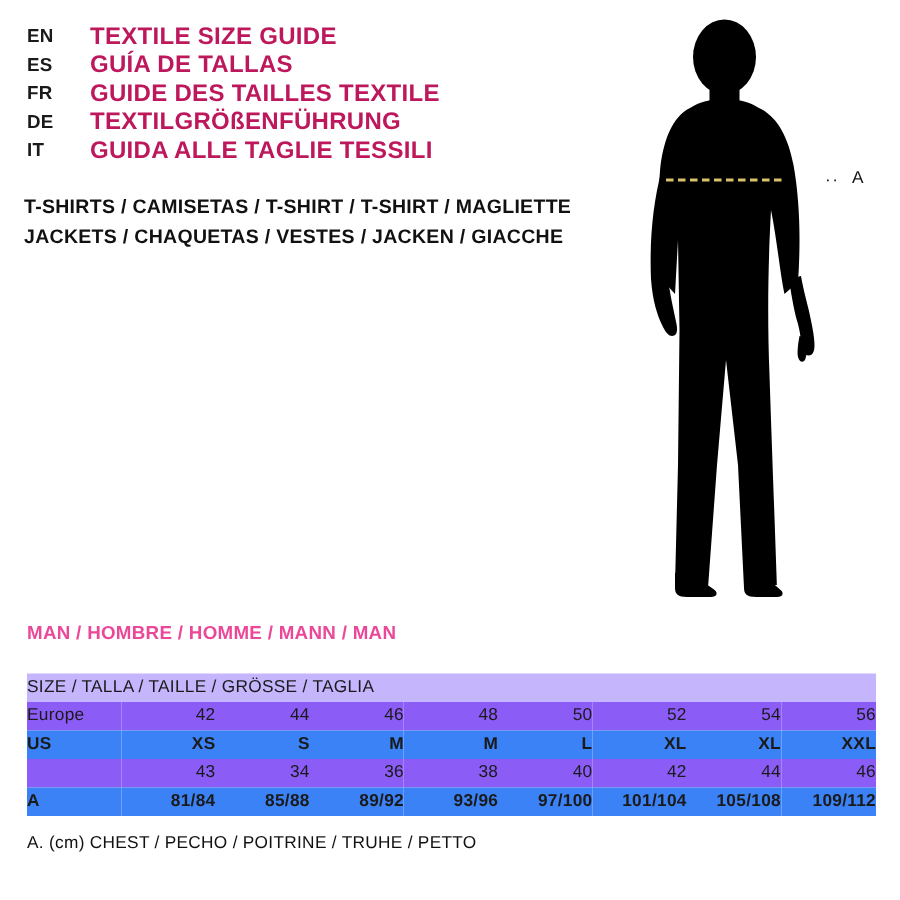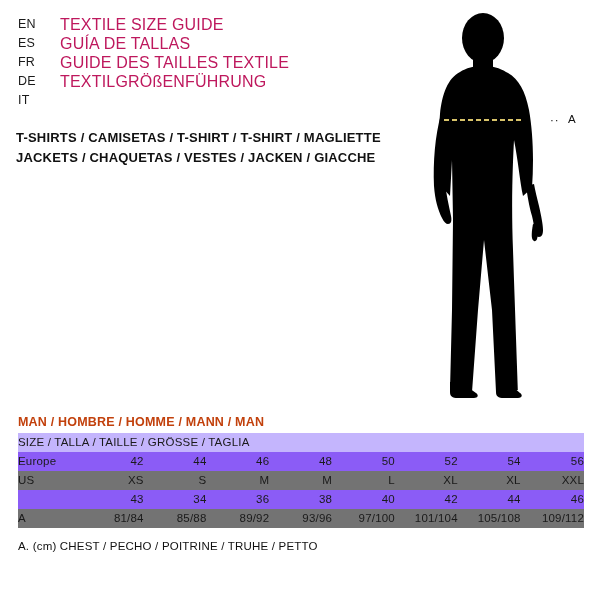--- a/index.html
+++ b/index.html
@@ -26,20 +26,21 @@
     position: absolute;
     left: 18px;
     top: 15px;
     width: 360px;
   }
   .legend-row {
     display: flex;
     align-items: flex-start;
     height: 19px;
     line-height: 19px;
+    font-weight: bold;
   }
   .legend-code {
     width: 42px;
     font-size: 12.5px;
     letter-spacing: 0.2px;
     color: #1a1a1a;
   }
   .legend-text {
     font-size: 16px;
     letter-spacing: 0.2px;
@@ -95,22 +96,22 @@
   .table-area {
     position: absolute;
     left: 18px;
     top: 415px;
     width: 566px;
   }
   .table-title {
     font-size: 12.5px;
     font-weight: bold;
     letter-spacing: 0.2px;
-    color: #c2410c;
-    margin-bottom: 4px;
+    color: #ec4899;
+    margin-bottom: 20px;
   }
   table.size-table {
     border-collapse: collapse;
     width: 566px;
     table-layout: fixed;
     font-size: 11.5px;
   }
   table.size-table td {
     padding: 0;
     height: 19px;
@@ -119,21 +120,22 @@
     letter-spacing: 0.2px;
   }
   tr.row-head td {
     background: #c4b5fd;
     font-size: 11.5px;
   }
   tr.row-even td {
     background: #8b5cf6;
   }
   tr.row-odd td {
-    background: #737373;
+    background: #3b82f6;
+    font-weight: bold;
   }
   td.col-label {
     width: 86px;
     padding-left: 2px;
   }
   td.col-val {
     width: 68px;
     text-align: right;
   }
   .table-footnote {
@@ -160,20 +162,21 @@
     <div class="legend-row">
       <span class="legend-code">FR</span>
       <span class="legend-text">GUIDE DES TAILLES TEXTILE</span>
     </div>
     <div class="legend-row">
       <span class="legend-code">DE</span>
       <span class="legend-text">TEXTILGRÖßENFÜHRUNG</span>
     </div>
     <div class="legend-row">
       <span class="legend-code">IT</span>
+      <span class="legend-text">GUIDA ALLE TAGLIE TESSILI</span>
     </div>
   </div>
 
   <div class="garment-lines">
     <div class="garment-line">T-SHIRTS / CAMISETAS / T-SHIRT / T-SHIRT / MAGLIETTE</div>
     <div class="garment-line">JACKETS / CHAQUETAS / VESTES / JACKEN / GIACCHE</div>
   </div>
 
   <div class="figure-wrap">
     <svg class="figure-svg" width="200" height="400" viewBox="0 0 200 400">

